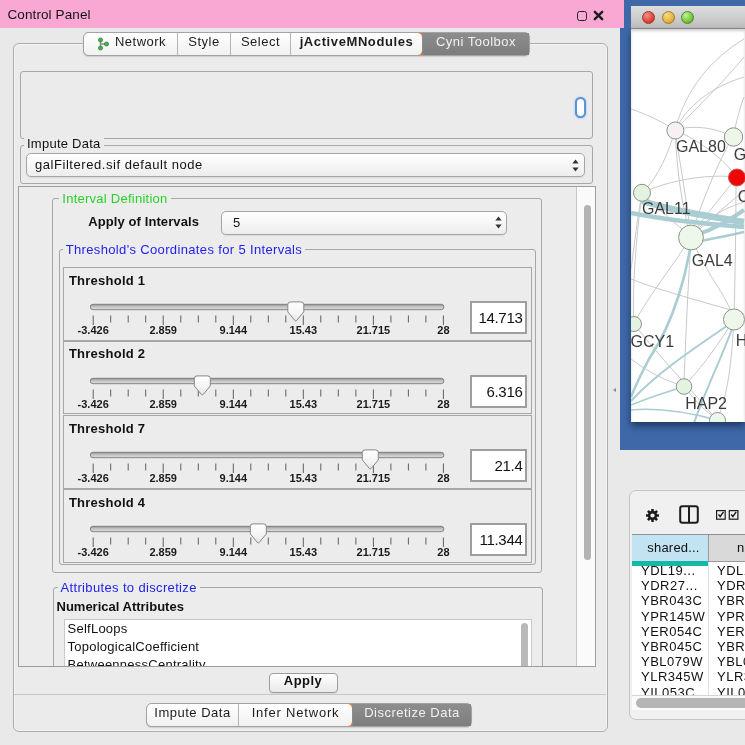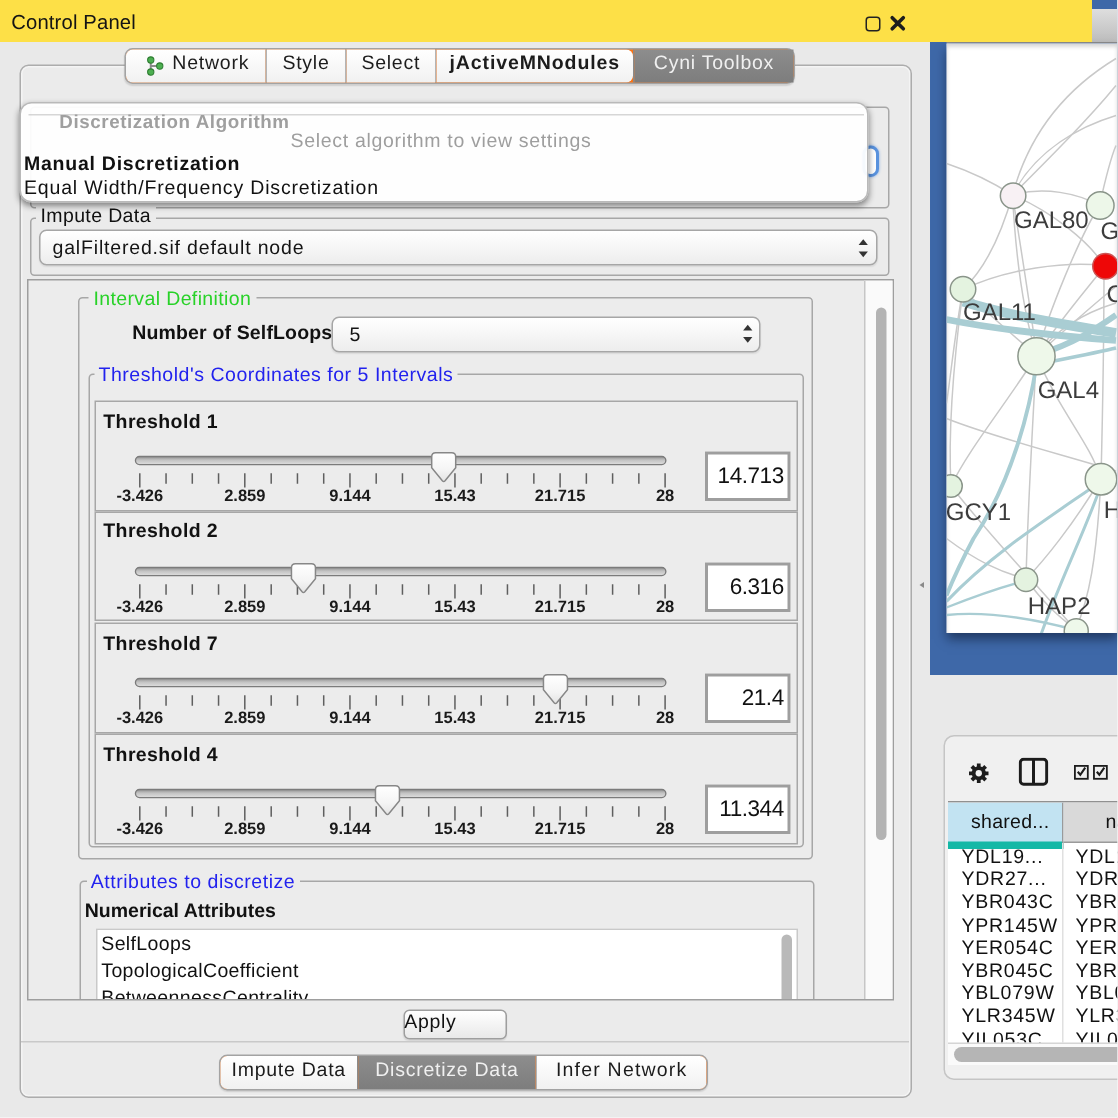--- a/index.html
+++ b/index.html
@@ -1,20 +1,20 @@
 <!DOCTYPE html>
 <html><head>
 <meta charset="utf-8">
 <style>
   html,body{margin:0;padding:0;}
   #root{position:relative;width:745px;height:745px;background:#e9e9e9;overflow:hidden;
         font-family:"Liberation Sans",sans-serif;color:#111;}
   .abs{position:absolute;}
 
-  #cp-title{left:0;top:0;width:728px;height:28px;background:#fde047;}
+  #cp-title{left:0;top:0;width:624px;height:28px;background:#f9a8d4;}
   #cp-title .txt{position:absolute;left:7.5px;top:8px;font-size:13.5px;letter-spacing:.1px;color:#141414;line-height:14px;}
   #ic-float{position:absolute;left:577px;top:11px;width:8px;height:8px;border:1.7px solid #222;border-radius:2.5px;}
 
   #tabbox{left:13px;top:43px;width:593px;height:687px;background:#ebebeb;
           border:1px solid #acacac;border-radius:6px;box-shadow:inset 0 0 0 1px #f4f4f4;}
 
   .seg{position:absolute;display:flex;height:22px;border:1px solid #a3a3a3;border-radius:5.5px;
        background:#f97316;box-shadow:0 1px 1px rgba(0,0,0,0.12);}
   .seg .sg{position:relative;height:22px;line-height:18.5px;text-align:center;
            font-size:13px;letter-spacing:.5px;color:#1c1c1c;background:linear-gradient(#ffffff,#f1f1f1);}
@@ -227,21 +227,21 @@
       <path d="M4.5 12.5 L7.6 8.6 H1.4 Z" fill="#333"></path>
     </svg>
   </div>
 
   
   <div class="abs" id="scrollpane" style="left:18px;top:186px;width:576px;height:479px;border:1px solid #9e9e9e;background:#ececec;overflow:hidden;">
 
     <div class="grp" style="left:33.3px;top:11px;width:488px;height:373px;">
       <span class="cap" style="left:6px;color:#28d228;background:#ececec;">Interval Definition</span>
     </div>
-    <span class="abs" style="left:69.2px;top:27px;font-size:13px;font-weight:bold;letter-spacing:.1px;">Number of SelfLoops</span>
+    <span class="abs" style="left:69.2px;top:27px;font-size:13px;font-weight:bold;letter-spacing:.1px;">Apply of Intervals</span>
     <div class="combo" style="left:202px;top:23.5px;width:284px;height:22px;">
       <span class="ctxt" style="left:11px;">5</span>
       <svg width="9" height="13" viewBox="0 0 9 13">
         <path d="M4.5 0.5 L7.6 4.4 H1.4 Z" fill="#333"></path>
         <path d="M4.5 12.5 L7.6 8.6 H1.4 Z" fill="#333"></path>
       </svg>
     </div>
     <div class="grp" style="left:39.7px;top:62px;width:475.5px;height:314px;text-align:center;">
       <span class="cap" style="left:3px;color:#2222ee;background:#ececec;letter-spacing:.35px;">Threshold's Coordinates for 5 Intervals</span>
     </div>
@@ -416,41 +416,33 @@
       <div style="position:absolute;left:2.5px;top:37px;">BetweennessCentrality</div>
       <div class="abs" style="right:3px;top:3px;width:7.5px;height:60px;background:#b9b9b9;border-radius:4px;"></div>
     </div>
 
     <div class="abs" style="left:557px;top:0;width:19px;height:479px;background:#fafafa;border-left:1px solid #c6c6c6;"></div>
     <div class="abs" style="left:564.6px;top:18px;width:7px;height:355px;background:#b3b3b3;border-radius:4px;"></div>
   </div>
 
   
   <div class="abs" style="left:268.5px;top:672.5px;width:67px;height:18px;background:linear-gradient(#ffffff,#e9e9e9);
-       border:1px solid #9e9e9e;border-radius:4px;text-align:left;line-height:14px;font-size:13px;letter-spacing:.45px;box-shadow:0 1px 1px rgba(0,0,0,.1);">Apply</div>
+       border:1px solid #9e9e9e;border-radius:4px;text-align:center;line-height:14px;font-size:13px;letter-spacing:.45px;box-shadow:0 1px 1px rgba(0,0,0,.1);font-weight:bold;">Apply</div>
 
   
   <div class="abs" style="left:14px;top:694px;width:592px;height:1px;background:#c9c9c9;"></div>
 
   
   <div class="seg" style="left:146px;top:703px;">
     <div class="sg first" style="width:91px;">Impute Data</div>
+    <div class="sg last" style="width:113px;letter-spacing:.8px;">Infer Network</div>
     <div class="sg dark" style="width:118px;">Discretize Data</div>
-    <div class="sg last" style="width:113px;letter-spacing:.8px;">Infer Network</div>
-  </div>
-
-  
-  <div class="abs" id="popup" style="left:13px;top:68px;width:564px;height:65px;background:rgba(255,255,255,0.94);
-       border:1px solid #b9b9b9;border-radius:8px;box-shadow:0 2px 4px rgba(0,0,0,0.45);">
-    <div style="position:absolute;left:5px;top:6.5px;width:557px;height:1px;background:rgba(150,150,150,.38);"></div>
-      <span style="position:absolute;left:25.5px;top:5.3px;font-size:12.5px;font-weight:bold;color:#9f9f9f;letter-spacing:.4px;">Discretization Algorithm</span>
-    <span style="position:absolute;left:50%;transform:translateX(-50%);margin-left:-2px;top:16.5px;font-size:13px;color:#9e9e9e;letter-spacing:.45px;white-space:nowrap;">Select algorithm to view settings</span>
-    <span style="position:absolute;left:2px;top:32.3px;font-size:13px;font-weight:bold;letter-spacing:.5px;">Manual Discretization</span>
-    <span style="position:absolute;left:2px;top:47.5px;font-size:13px;letter-spacing:.55px;">Equal Width/Frequency Discretization</span>
-  </div>
+  </div>
+
+  
 
   <svg width="0" height="0">
       <defs>
     <linearGradient id="trk" x1="0" y1="0" x2="0" y2="1">
       <stop offset="0" stop-color="#8f8f8f"></stop>
           <stop offset="0.45" stop-color="#c3c3c3"></stop>
           <stop offset="1" stop-color="#dedede"></stop>
     </linearGradient>
     <linearGradient id="thm" x1="0" y1="0" x2="0" y2="1">
       <stop offset="0" stop-color="#ffffff"></stop>

